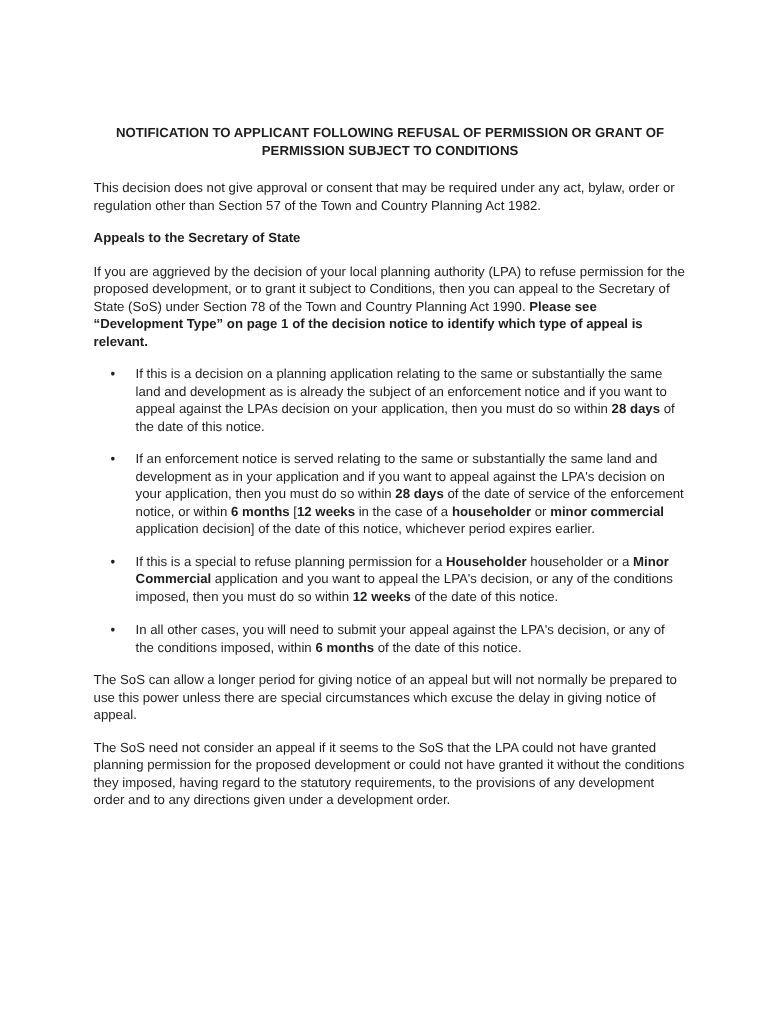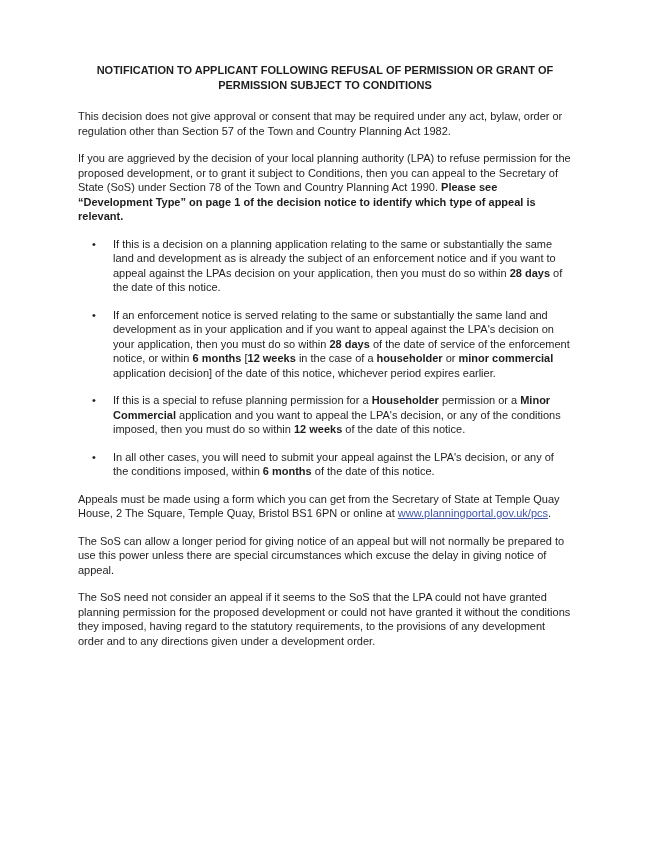--- a/index.html
+++ b/index.html
@@ -8,21 +8,21 @@
     height: 841px;
     background: #ffffff;
     font-family: "Liberation Sans", sans-serif;
     color: #1e1e1e;
     overflow: hidden;
   }
   .page {
     box-sizing: border-box;
     width: 650px;
     height: 841px;
-    padding: 63px 78px 0 78px;
+    padding: 104px 78px 0 78px;
     background: #ffffff;
   }
   .doc {
     font-size: 11px;
     line-height: 14.5px;
     width: 494px;
   }
   .doc-title {
     font-weight: bold;
     text-align: center;
@@ -50,35 +50,35 @@
 </style>
 </head>
 <body>
 
 <div class="page">
   <div class="doc">
     <div class="doc-title">NOTIFICATION TO APPLICANT FOLLOWING REFUSAL OF PERMISSION OR GRANT OF
 PERMISSION SUBJECT TO CONDITIONS</div>
     <div>
         <div class="block"><span>This decision does not give approval or consent that may be required under any act, bylaw, order or regulation other than Section 57 of the Town and Country Planning Act 1982.</span></div>
+        <div class="block heading"><b>Appeals to the Secretary of State</b></div>
         <div class="block"><span>If you are aggrieved by the decision of your local planning authority (LPA) to refuse permission for the proposed development, or to grant it subject to Conditions, then you can appeal to the Secretary of State (SoS) under Section 78 of the Town and Country Planning Act 1990. </span><b>Please see “Development Type” on page 1 of the decision notice to identify which type of appeal is relevant.</b></div>
         <div class="bullet">
           <span class="marker">•</span>
           <div class="bullet-text"><span>If this is a decision on a planning application relating to the same or substantially the same land and development as is already the subject of an enforcement notice and if you want to appeal against the LPAs decision on your application, then you must do so within </span><b>28 days</b><span> of the date of this notice.</span></div>
         </div>
         <div class="bullet">
           <span class="marker">•</span>
           <div class="bullet-text"><span>If an enforcement notice is served relating to the same or substantially the same land and development as in your application and if you want to appeal against the LPA's decision on your application, then you must do so within </span><b>28 days</b><span> of the date of service of the enforcement notice, or within </span><b>6 months</b><span> [</span><b>12 weeks</b><span> in the case of a </span><b>householder</b><span> or </span><b>minor commercial</b><span> application decision] of the date of this notice, whichever period expires earlier.</span></div>
         </div>
         <div class="bullet">
           <span class="marker">•</span>
-          <div class="bullet-text"><span>If this is a special to refuse planning permission for a </span><b>Householder</b><span> permission or a </span><b>Minor Commercial</b><span> application and you want to appeal the LPA's decision, or any of the conditions imposed, then you must do so within </span><b>12 weeks</b><span> of the date of this notice.</span></div>
+          <div class="bullet-text"><span>If this is a special to refuse planning permission for a </span><b>Householder</b><span> householder or a </span><b>Minor Commercial</b><span> application and you want to appeal the LPA's decision, or any of the conditions imposed, then you must do so within </span><b>12 weeks</b><span> of the date of this notice.</span></div>
         </div>
         <div class="bullet">
           <span class="marker">•</span>
           <div class="bullet-text"><span>In all other cases, you will need to submit your appeal against the LPA's decision, or any of the conditions imposed, within </span><b>6 months</b><span> of the date of this notice.</span></div>
         </div>
-        <div class="block"><span>Appeals must be made using a form which you can get from the Secretary of State at Temple Quay House, 2 The Square, Temple Quay, Bristol BS1 6PN or online at </span><a class="doc-link">www.planningportal.gov.uk/pcs</a><span>.</span></div>
         <div class="block"><span>The SoS can allow a longer period for giving notice of an appeal but will not normally be prepared to use this power unless there are special circumstances which excuse the delay in giving notice of appeal.</span></div>
         <div class="block"><span>The SoS need not consider an appeal if it seems to the SoS that the LPA could not have granted planning permission for the proposed development or could not have granted it without the conditions they imposed, having regard to the statutory requirements, to the provisions of any development order and to any directions given under a development order.</span></div>
       </div>
   </div>
 </div>
 
 </body></html>

